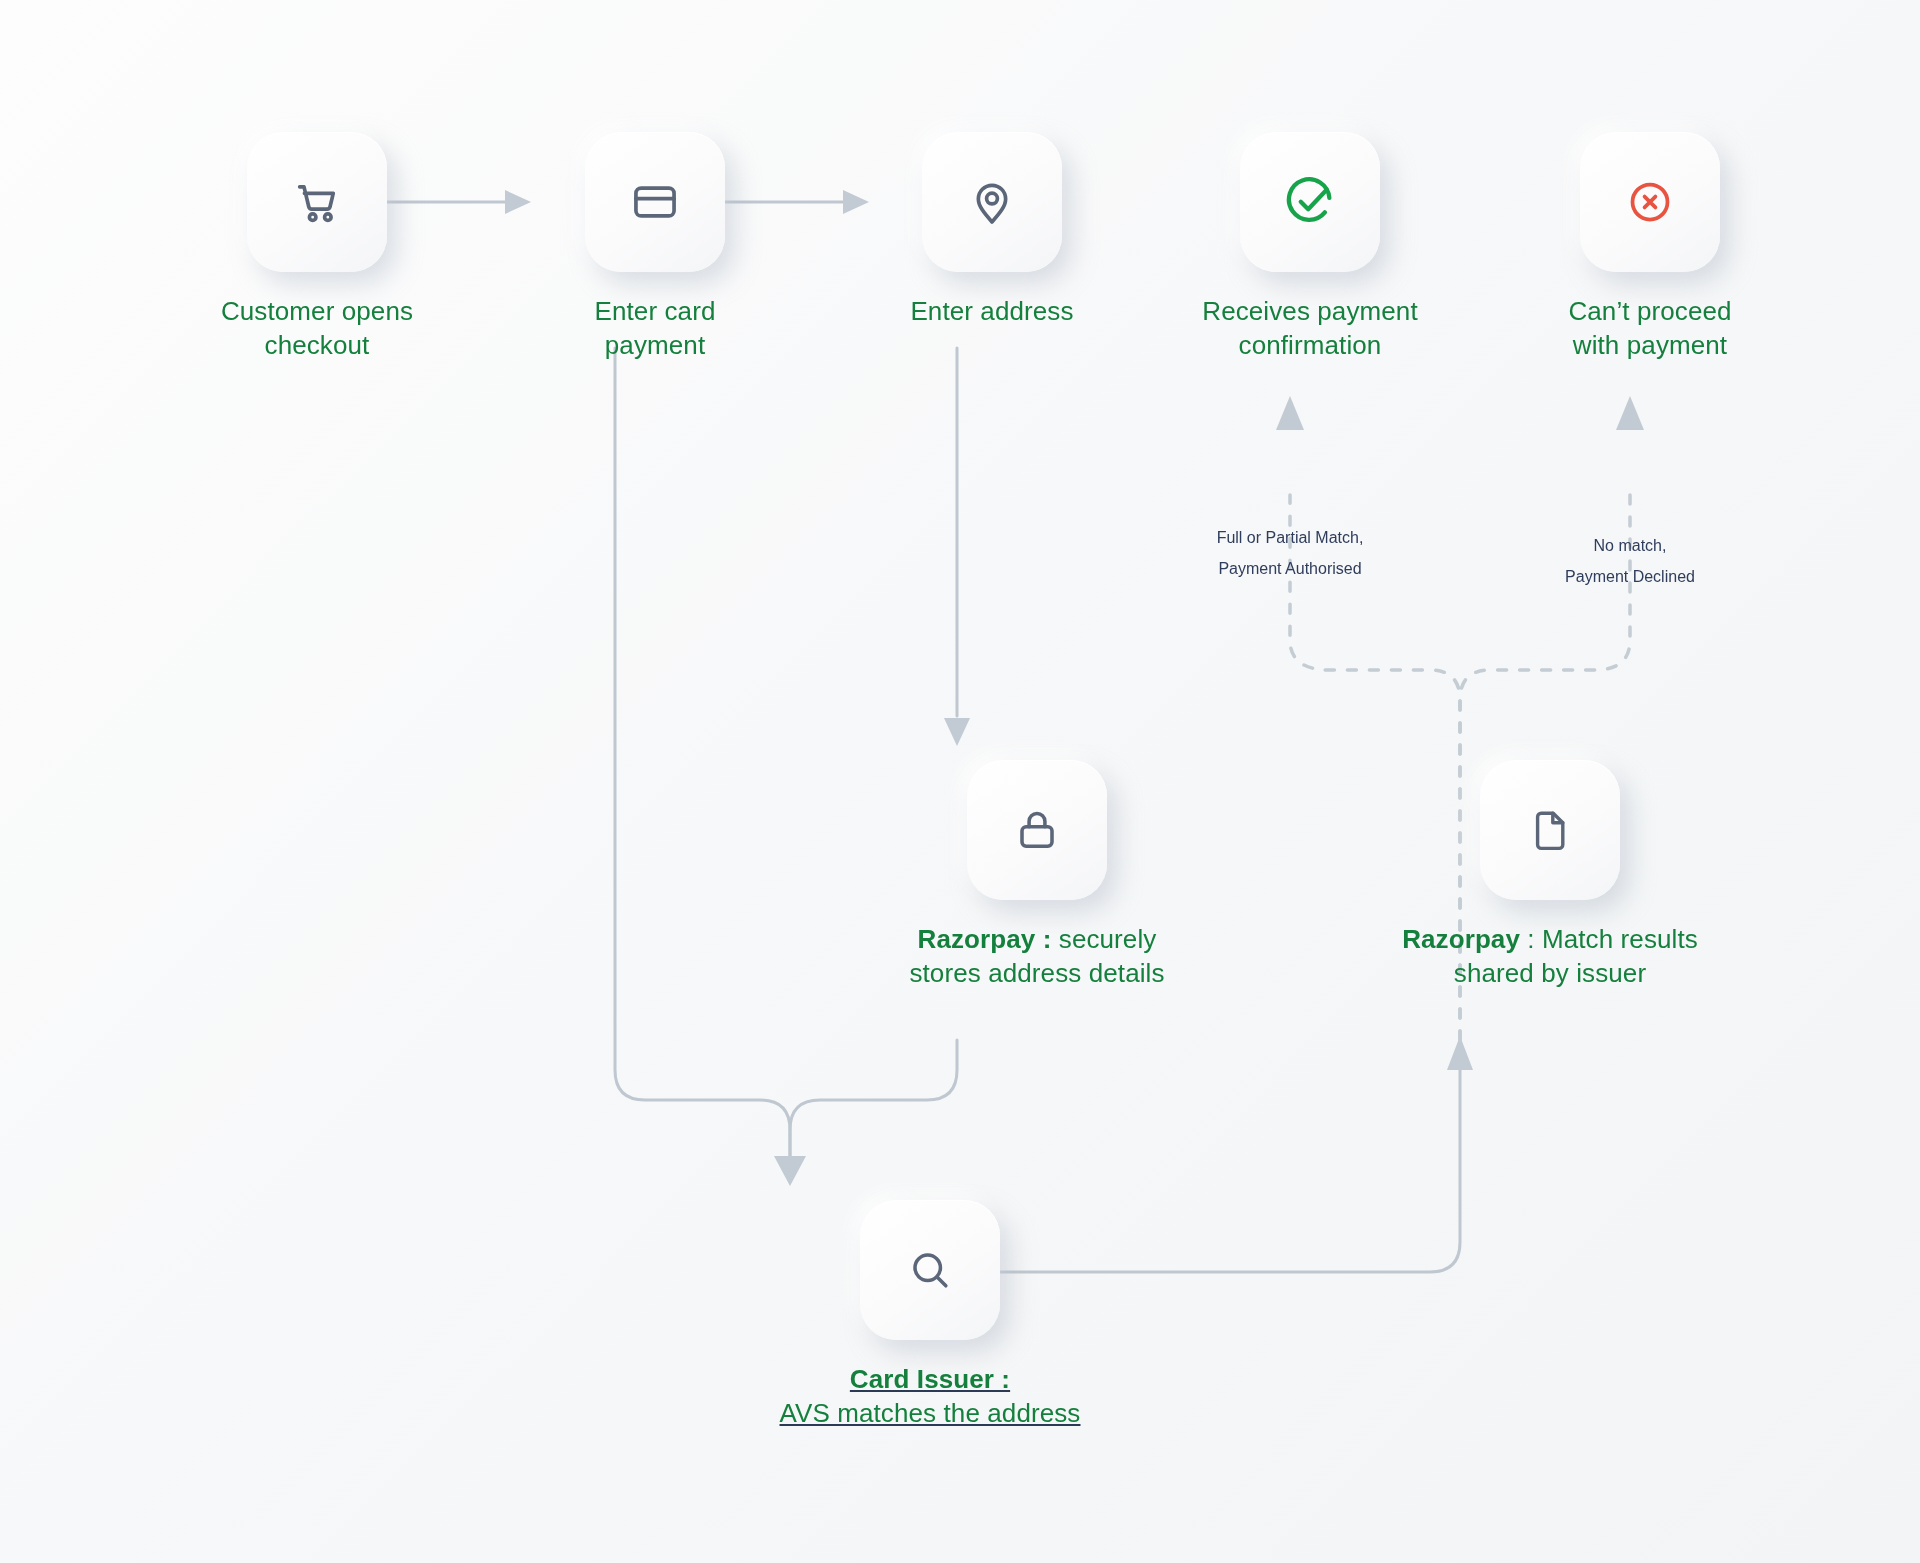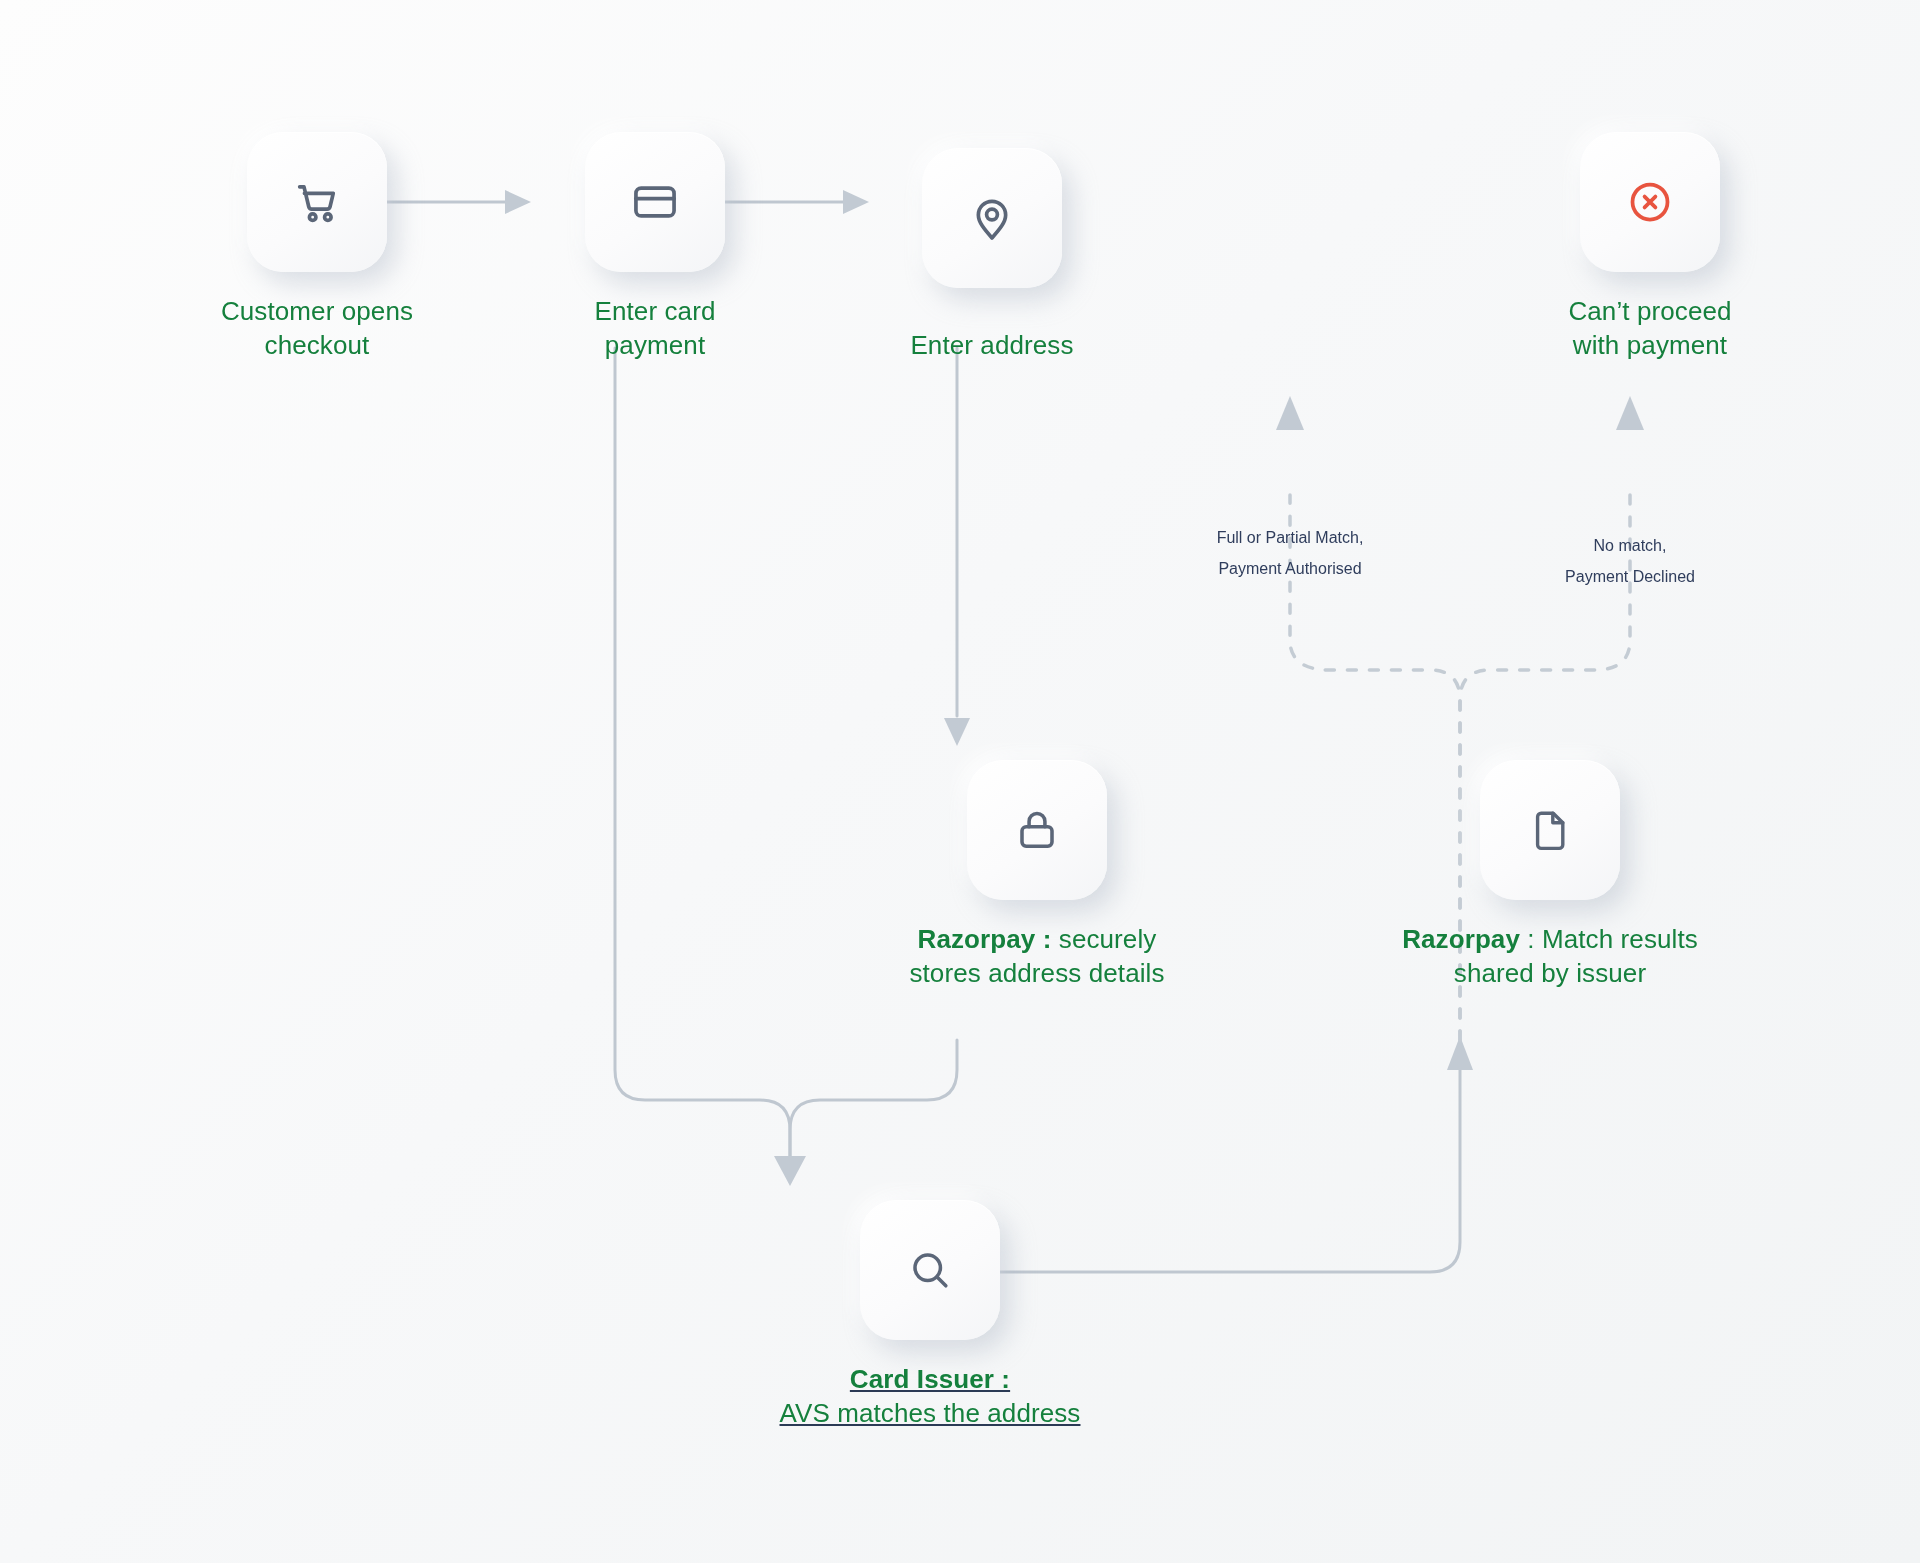--- a/index.html
+++ b/index.html
@@ -131,30 +131,40 @@
   <div class="node" style="left:550px; top:132px; width:210px;">
     <div class="tile">
       <svg width="52" height="52" viewBox="0 0 24 24" fill="none" stroke="#5b6678" stroke-width="1.7" stroke-linecap="round" stroke-linejoin="round">
         <rect x="3.2" y="5.6" width="17.6" height="12.8" rx="2.4"></rect>
         <path d="M3.2 10.4h17.6"></path>
       </svg>
     </div>
     <div class="caption">Enter card payment</div>
   </div>
 
-  <div class="node" style="left:887px; top:148px; width:210px;gap:18px;">
+  <div class="node" style="left:887px; top:132px; width:210px;">
     <div class="tile">
       <svg width="52" height="52" viewBox="0 0 24 24" fill="none" stroke="#5b6678" stroke-width="1.7" stroke-linecap="round" stroke-linejoin="round">
         <path d="M12 21.2c3.8-4.3 6.3-7.4 6.3-10.6A6.3 6.3 0 0 0 5.7 10.6c0 3.2 2.5 6.3 6.3 10.6z"></path>
         <circle cx="12" cy="10.4" r="2.5"></circle>
       </svg>
     </div>
     <div class="caption">Enter address</div>
   </div>
 
+  <div class="node" style="left:1185px; top:132px; width:250px;">
+    <div class="tile">
+      <svg width="54" height="54" viewBox="0 0 24 24" fill="none" stroke="#16a34a" stroke-width="1.9" stroke-linecap="round" stroke-linejoin="round">
+        <path d="M20.6 10.2A9 9 0 1 0 18.6 16.6"></path>
+        <path d="M7.9 11.9l3.3 3.3 8.2-8.6"></path>
+      </svg>
+    </div>
+    <div class="caption">Receives payment
+confirmation</div>
+  </div>
 
   <div class="node" style="left:1525px; top:132px; width:250px;justify-content:flex-end;">
     <div class="tile">
       <svg width="50" height="50" viewBox="0 0 24 24" fill="none" stroke="#e8543f" stroke-width="1.8" stroke-linecap="round" stroke-linejoin="round">
         <circle cx="12" cy="12" r="8.4"></circle>
         <path d="M9.4 9.4l5.2 5.2M14.6 9.4l-5.2 5.2"></path>
       </svg>
     </div>
     <div class="caption">Can’t proceed
 with payment</div>

